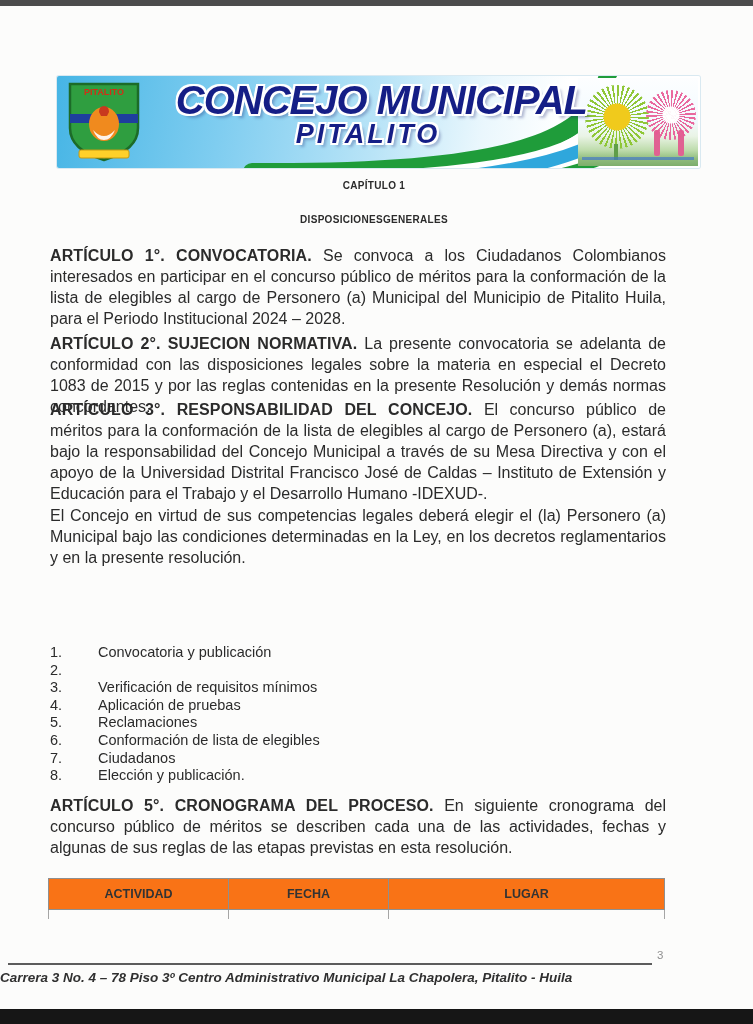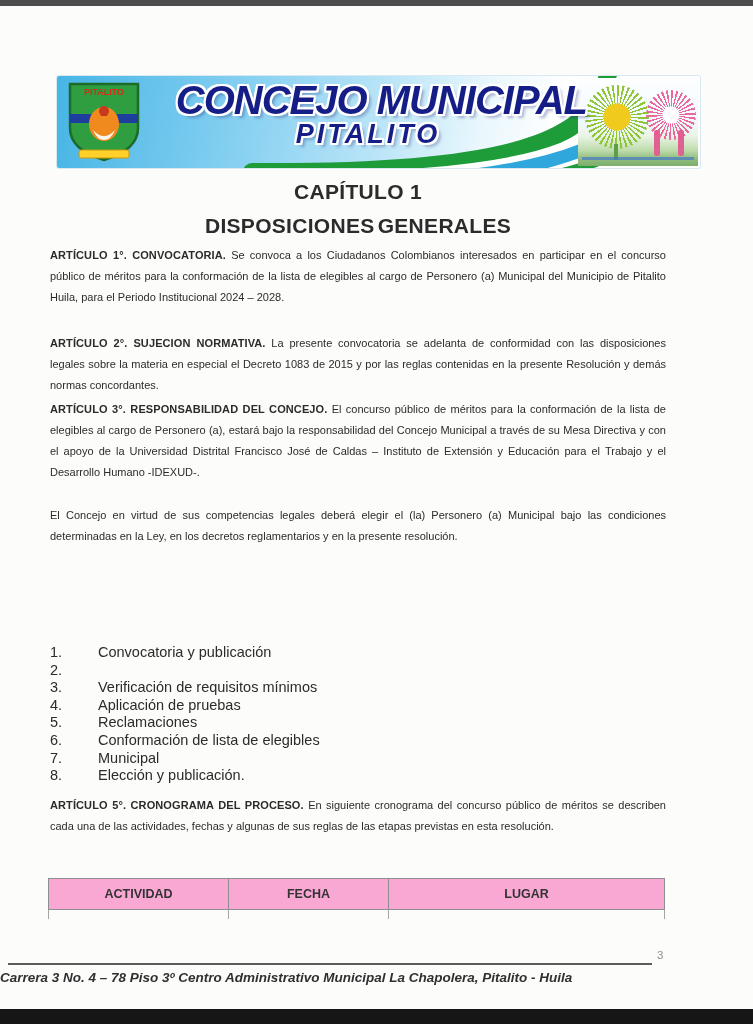--- a/index.html
+++ b/index.html
@@ -43,48 +43,48 @@
     position:absolute; left:68px; top:12px; width:50px; height:50px; border-radius:50%;
     background:radial-gradient(circle, rgba(255,255,255,.95) 0 8px, rgba(255,255,255,0) 9px),
                repeating-conic-gradient(rgba(232,88,148,.9) 0 5deg, rgba(255,255,255,0) 5deg 12deg);
   }
   .pink-leg-l { position:absolute; left:76px; top:52px; width:6px; height:26px; background:#e髪; background:#e06292; border-radius:2px; }
   .pink-leg-r { position:absolute; left:100px; top:52px; width:6px; height:26px; background:#e06292; border-radius:2px; }
   .fence { position:absolute; bottom:6px; left:4px; width:112px; height:3px; background:#3f74cc; opacity:.65; }
 
   
   .chapter, .section {
-    position:absolute; left:50px; width:616px; text-align:center;
-    font-weight:bold; font-size:21px; color:#2b2b2b; letter-spacing:.3px;
+    position:absolute; left:66px; width:616px; text-align:center;
+    font-weight:bold; font-size:10px; color:#2b2b2b; letter-spacing:.3px;
   }
   .chapter { top:180px; }
   .section { top:214px; word-spacing:-3px; }
   .para {
     position:absolute; left:50px; width:616px;
-    font-size:11px; line-height:21px; text-align:justify; color:#2b2b2b;
+    font-size:16px; line-height:21px; text-align:justify; color:#2b2b2b;
   }
   .para b { letter-spacing:.1px; }
   .p-art1 { top:245px; }
   .p-art2 { top:333px; }
   .p-art2 { filter:none; }
   .p-art3 { top:399px; }
   .p-extra { top:505px; }
   .p-art4 { top:568px; }
   .p-art5 { top:795px; }
 
   .phases { position:absolute; left:50px; top:644px; width:616px; }
   .phase-row { display:flex; line-height:17.6px; font-size:14.5px; color:#2b2b2b; }
   .phase-num { width:48px; flex:none; }
 
   
   .tablewrap { position:absolute; left:48px; top:878px; width:616px; }
   table { border-collapse:collapse; width:100%; table-layout:fixed; }
   th {
     border:1.5px solid #8f8f8f; height:31px; font-size:12.5px; font-weight:bold;
-    color:#333; text-align:center; background:#f9a8d4;
+    color:#333; text-align:center; background:#f97316;
   }
   td.stub { border-left:1px solid #a5a5a5; border-right:1px solid #a5a5a5; border-bottom:none; height:9px; }
   col.c1 { width:180px; } col.c2 { width:160px; } col.c3 { width:276px; }
 
   
   .footer-rule { position:absolute; top:963px; left:8px; width:644px; border-top:2px solid #5c5c5c; }
   .page-num { position:absolute; top:949px; left:657px; font-size:11.5px; color:#909090; }
   .footer-text {
     position:absolute; top:970px; left:0; width:753px; text-align:left;
     font-size:13.5px; font-weight:bold; font-style:italic; color:#303030;
@@ -169,21 +169,21 @@
     <div class="phase-row">
       <span class="phase-num">5.</span>
       <span>Reclamaciones</span>
     </div>
     <div class="phase-row">
       <span class="phase-num">6.</span>
       <span>Conformación de lista de elegibles</span>
     </div>
     <div class="phase-row">
       <span class="phase-num">7.</span>
-      <span>Municipal</span>
+      <span>Ciudadanos</span>
     </div>
     <div class="phase-row">
       <span class="phase-num">8.</span>
       <span>Elección y publicación.</span>
     </div>
   </div>
 
   <p class="para p-art5">
     <b>ARTÍCULO 5°. CRONOGRAMA DEL PROCESO.</b>
     <span>En siguiente cronograma del concurso público de méritos se describen cada una de las actividades, fechas y algunas de sus reglas de las etapas previstas en esta resolución.</span>

